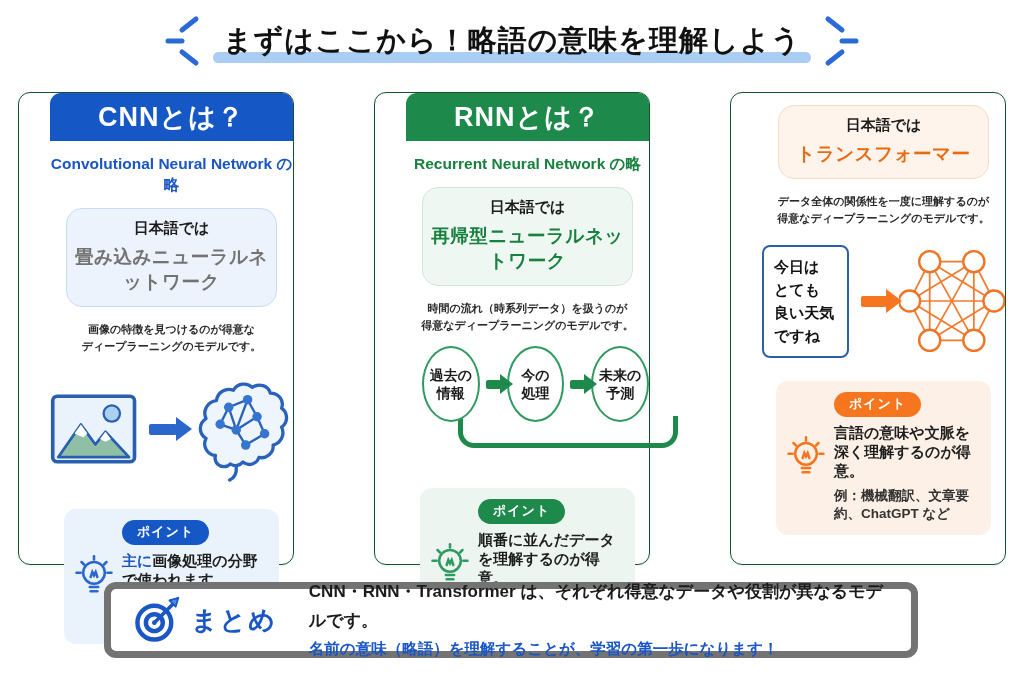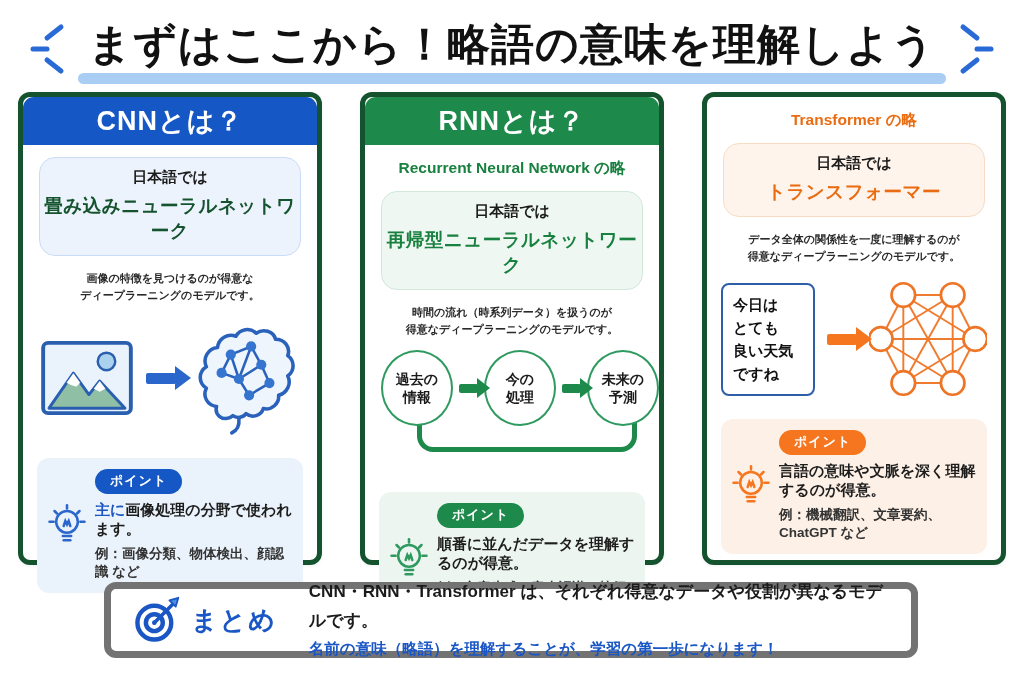--- a/index.html
+++ b/index.html
@@ -10,37 +10,38 @@
     font-family:"Liberation Sans","DejaVu Sans",sans-serif;
     overflow:hidden;
     color:#1b1b1b;
   }
   
   .title-row{
     position:absolute; top:14px; left:0; right:0;
     display:flex; align-items:center; justify-content:center; gap:18px;
   }
   .title-text{
-    position:relative; font-size:43px; font-weight:bold; color:#111;
-    letter-spacing:1px; padding:2px 4px 10px; z-index:1;
+    position:relative; font-size:29px; font-weight:bold; color:#111;
+    letter-spacing:1px; padding:2px 4px 2px; z-index:1;
   }
   .title-text .underline{
     position:absolute; left:-6px; right:-6px; bottom:0; height:11px;
     background:#a9cdf3; border-radius:6px; z-index:-1;
   }
   .sparkle{ flex:0 0 auto; }
   
   .cards{
     position:absolute; top:92px; left:18px; width:988px;
     display:flex; justify-content:space-between;
   }
   .card{
-    width:304px; height:473px; background:#fff;
-    border:5px solid #14532d; border-radius:12px;
+    width:276px; height:473px; background:#fff;
+    border:1px solid #14532d; border-radius:12px;
     box-shadow:0 1px 3px rgba(30,50,90,.07);
+    padding-left:31px;
   }
   .card-header{
     height:48px; border-radius:11px 11px 0 0;
     display:flex; align-items:center; justify-content:center;
     color:#fff; font-size:27px; font-weight:bold; letter-spacing:1px;
   }
   .blue  .card-header{ background:#1657c6; }
   .green .card-header{ background:#1d8a4c; }
   .orange .card-header{ background:#f5761e; }
 
@@ -53,21 +54,21 @@
 
   .jp-box{
     margin:12px 16px 0; border-radius:16px; text-align:center;
     padding:10px 4px 12px;
   }
   .blue  .jp-box{ background:#ecf3fc; border:1px solid #c9dcf5; }
   .green .jp-box{ background:#eff7f2; border:1px solid #d2e7da; }
   .orange .jp-box{ background:#fef4ec; border:1px solid #f8ddc4; }
   .jp-label{ font-size:15px; font-weight:bold; color:#1c1c1c; }
   .jp-name{ margin-top:6px; font-size:18.5px; font-weight:bold; letter-spacing:.5px; }
-  .blue  .jp-name{ color:#14532d; }
+  .blue  .jp-name{ color:#737373; }
   .green .jp-name{ color:#18813f; }
   .orange .jp-name{ color:#ea6c12; }
 
   .card-desc{
     margin-top:14px; text-align:center; font-size:11px; font-weight:600;
     color:#2a2a2a; line-height:1.55;
   }
   .illustration{
     height:128px; margin-top:10px;
     display:flex; align-items:center; justify-content:center; gap:12px;
@@ -170,20 +171,21 @@
       <path d="M3 27 L17 27"></path>
       <path d="M17 38 L31 49"></path>
     </g>
   </svg>
 </div>
 
 <div class="cards">
 
   <div class="card blue">
     <div class="card-header">CNNとは？</div>
+    <div class="card-subtitle">Convolutional Neural Network の略</div>
     <div class="jp-box">
       <div class="jp-label">日本語では</div>
       <div class="jp-name">畳み込みニューラルネットワーク</div>
     </div>
     <div class="card-desc">
       <div>画像の特徴を見つけるのが得意な</div>
       <div>ディープラーニングのモデルです。</div>
     </div>
     <div class="illustration">
       <svg width="94" height="76" viewBox="0 0 96 78">
@@ -286,21 +288,20 @@
             <path d="M20 46 h8"></path>
         </g>
       </svg>
       <span class="point-badge">ポイント</span>
       <div class="point-main"><span class="hl"></span><span>順番に並んだデータを理解するのが得意。</span></div>
       <div class="point-example">例：文章生成、音声認識、株価予測 など</div>
     </div>
   </div>
 
   <div class="card orange">
-    <div class="card-subtitle">Transformer の略</div>
     <div class="jp-box">
       <div class="jp-label">日本語では</div>
       <div class="jp-name">トランスフォーマー</div>
     </div>
     <div class="card-desc">
       <div>データ全体の関係性を一度に理解するのが</div>
       <div>得意なディープラーニングのモデルです。</div>
     </div>
     <div class="illustration">
       <div class="tf-textbox">

